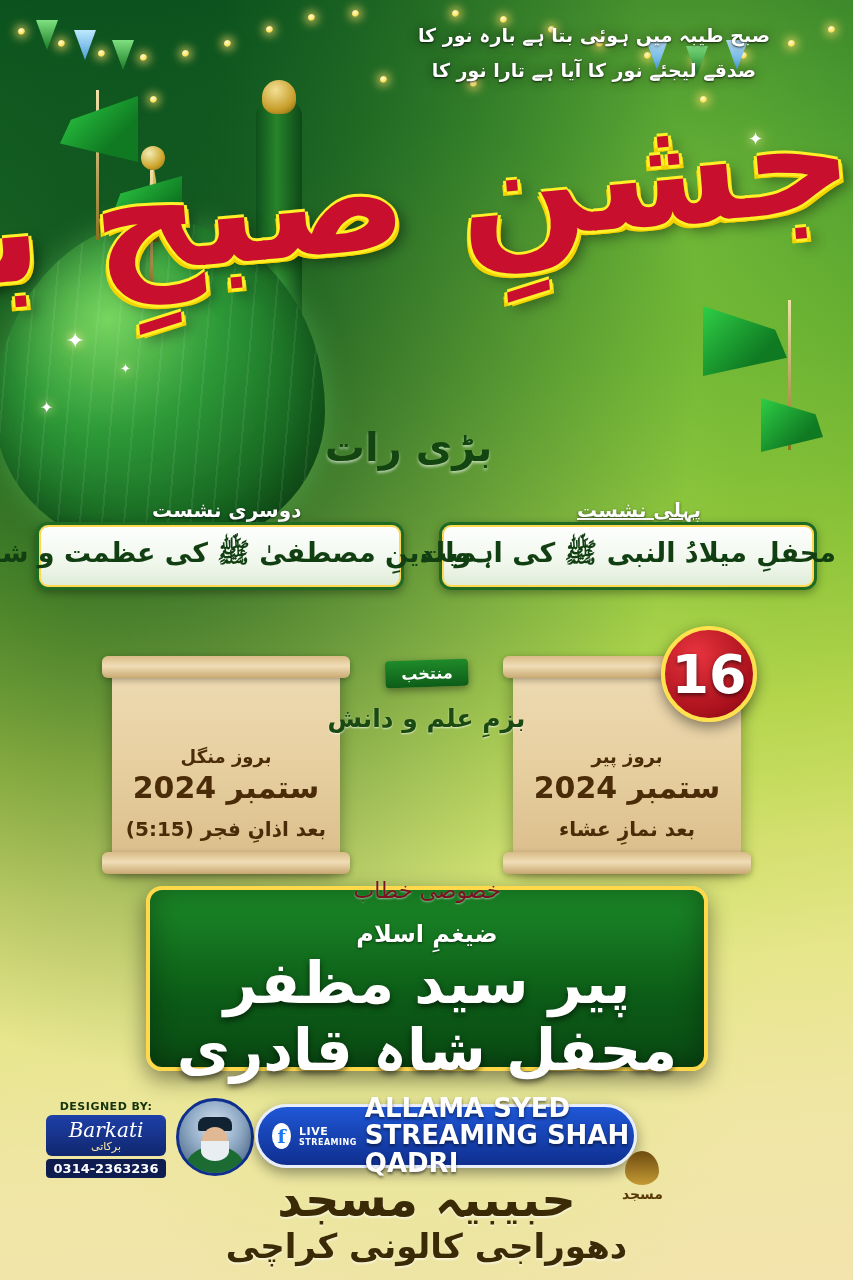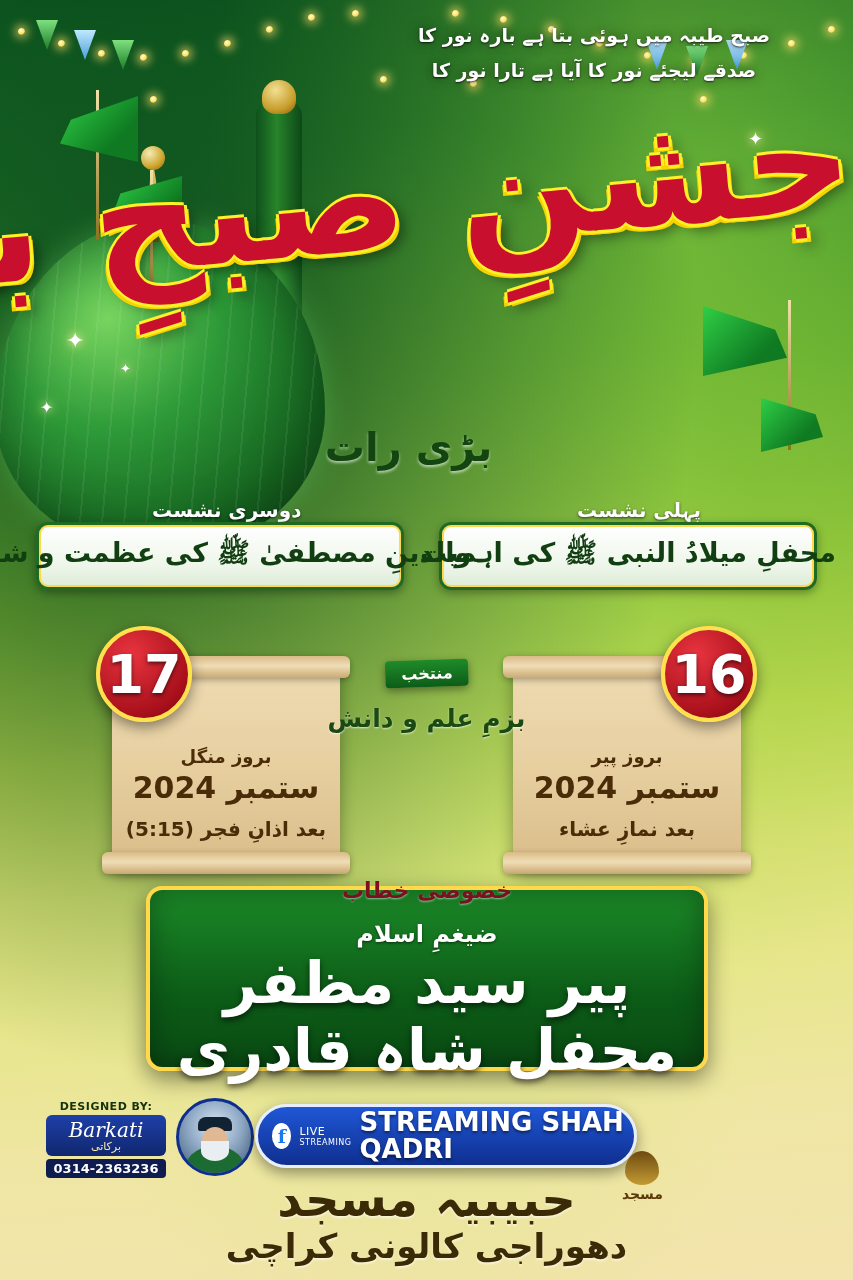--- a/index.html
+++ b/index.html
@@ -123,21 +123,21 @@
   }
   .sess-text{
     direction:rtl;color:#123f12;font-weight:bold;font-size:27px;
     white-space:nowrap;padding:0 14px;
   }
   .sess-label{
     position:absolute;top:0;direction:rtl;color:#fff;font-weight:bold;font-size:20px;
     text-shadow:0 1px 3px rgba(0,0,0,.7);
   }
   #sess-1{right:36px;width:378px;}
-  #sess-1-label{right:152px;}
+  #sess-1-label{right:152px;text-decoration:underline;}
   #sess-2{left:36px;width:368px;}
   #sess-2-label{left:152px;}
   
   .scroll{
     position:absolute;top:660px;height:210px;width:228px;
     background:
       linear-gradient(180deg,#efdcb4,#e7cfa0 50%,#d9bd89);
     border-radius:10px;
     box-shadow:0 6px 16px rgba(0,0,0,.35);
   }
@@ -185,21 +185,21 @@
   #speaker-panel{
     position:absolute;top:886px;left:146px;width:562px;height:185px;
     background:linear-gradient(180deg,#1c8a28,#0c5c17 60%,#0a4a13);
     border:4px solid #ffd94a;
     border-radius:16px;
     box-shadow:0 8px 22px rgba(0,0,0,.45), inset 0 0 28px rgba(0,0,0,.35);
     text-align:center;
   }
   #khitab{
     position:absolute;top:-12px;left:50%;transform:translateX(-50%);
-    direction:rtl;color:#7a1020;font-size:22px;font-weight:bold;
+    direction:rtl;color:#7a1020;font-size:22px;font-weight:normal;
     text-shadow:0 1px 2px rgba(255,255,255,.5);
   }
   #speaker-title{
     direction:rtl;color:#fff;font-size:24px;font-weight:bold;margin-top:30px;
     text-shadow:0 1px 3px rgba(0,0,0,.6);
   }
   #speaker-name{
     direction:rtl;color:#fff;font-size:58px;font-weight:bold;line-height:1.15;margin-top:2px;
     text-shadow:0 3px 6px rgba(0,0,0,.6);
   }
@@ -224,21 +224,21 @@
     background:linear-gradient(180deg,#1f57d6,#0f2f8f);
     border:3px solid #e8eefc;border-radius:34px;
     box-shadow:0 5px 14px rgba(0,0,0,.4);
     display:flex;align-items:center;
   }
   #fb-icon{
     width:26px;height:26px;border-radius:50%;background:#fff;color:#1877f2;
     font-weight:bold;font-size:19px;line-height:26px;text-align:center;
     margin-left:14px;font-family:"DejaVu Serif",serif;
   }
-  #live-tag{color:#fff;font-size:11px;font-weight:normal;margin-left:8px;letter-spacing:.5px;}
+  #live-tag{color:#fff;font-size:11px;font-weight:bold;margin-left:8px;letter-spacing:.5px;}
   #live-text{
     color:#fff;font-weight:bold;font-size:26px;line-height:1.05;
     margin-left:8px;text-align:left;text-shadow:0 2px 3px rgba(0,0,0,.5);
   }
   #speaker-photo{
     position:absolute;left:176px;top:1098px;width:78px;height:78px;border-radius:50%;
     background:radial-gradient(circle at 50% 35%,#d9e6f4 0%,#8fa9c4 45%,#33506e 100%);
     border:3px solid #0f2f8f;overflow:hidden;
   }
   #speaker-photo .cap{
@@ -367,21 +367,20 @@
     </div>
     <div id="badge-16" class="badge-num">16</div>
   </div>
 
   <div id="scroll-left" class="scroll">
     <div class="scroll-inner">
       <div class="sc-small urdu">بروز منگل</div>
       <div class="sc-date urdu">ستمبر 2024</div>
       <div class="sc-time urdu">بعد اذانِ فجر (5:15)</div>
     </div>
-    <div id="badge-17" class="badge-num">17</div>
   </div>
 
   <div id="muntakhib" class="urdu">منتخب</div>
   <div id="center-mid" class="urdu">بزمِ علم و دانش</div>
 
   <div id="speaker-panel">
     <div id="khitab" class="urdu">خصوصی خطاب</div>
     <div id="speaker-title">ضیغمِ اسلام</div>
     <div id="speaker-name">پیر سید مظفر محفل شاہ قادری</div>
   </div>
@@ -401,20 +400,21 @@
     <div class="face"></div>
     <div class="beard"></div>
   </div>
   <div id="live-bar">
     <div id="fb-icon">f</div>
     <div>
       <div id="live-tag">LIVE</div>
       <div id="live-tag" style="font-size:8px;">STREAMING</div>
     </div>
     <div id="live-text">
+      <div>ALLAMA SYED</div>
       <div>STREAMING SHAH QADRI</div>
     </div>
   </div>
 
   <div id="footer-logo">
     <div class="crest"></div>
     <div class="urdu">مسجد</div>
   </div>
   <div id="footer">
     <div id="mosque-name" class="urdu">حبیبیہ مسجد</div>

